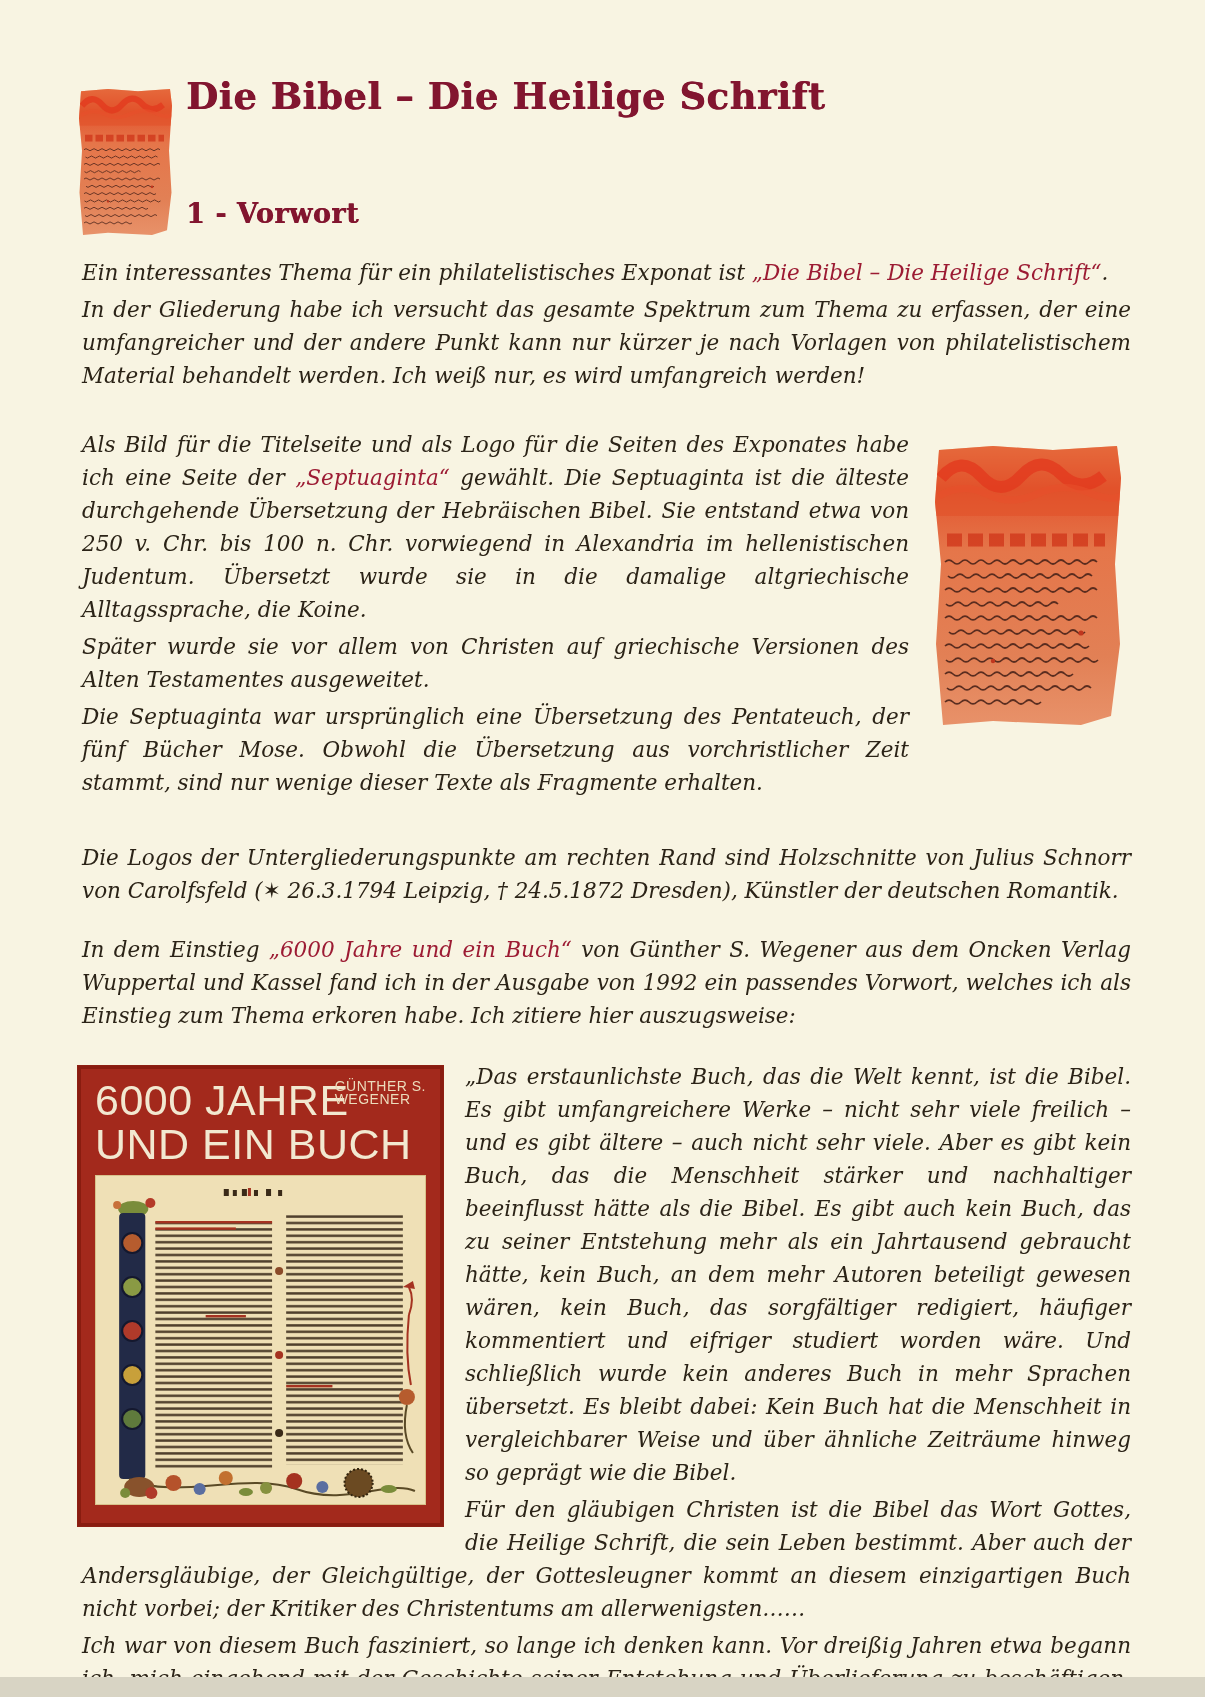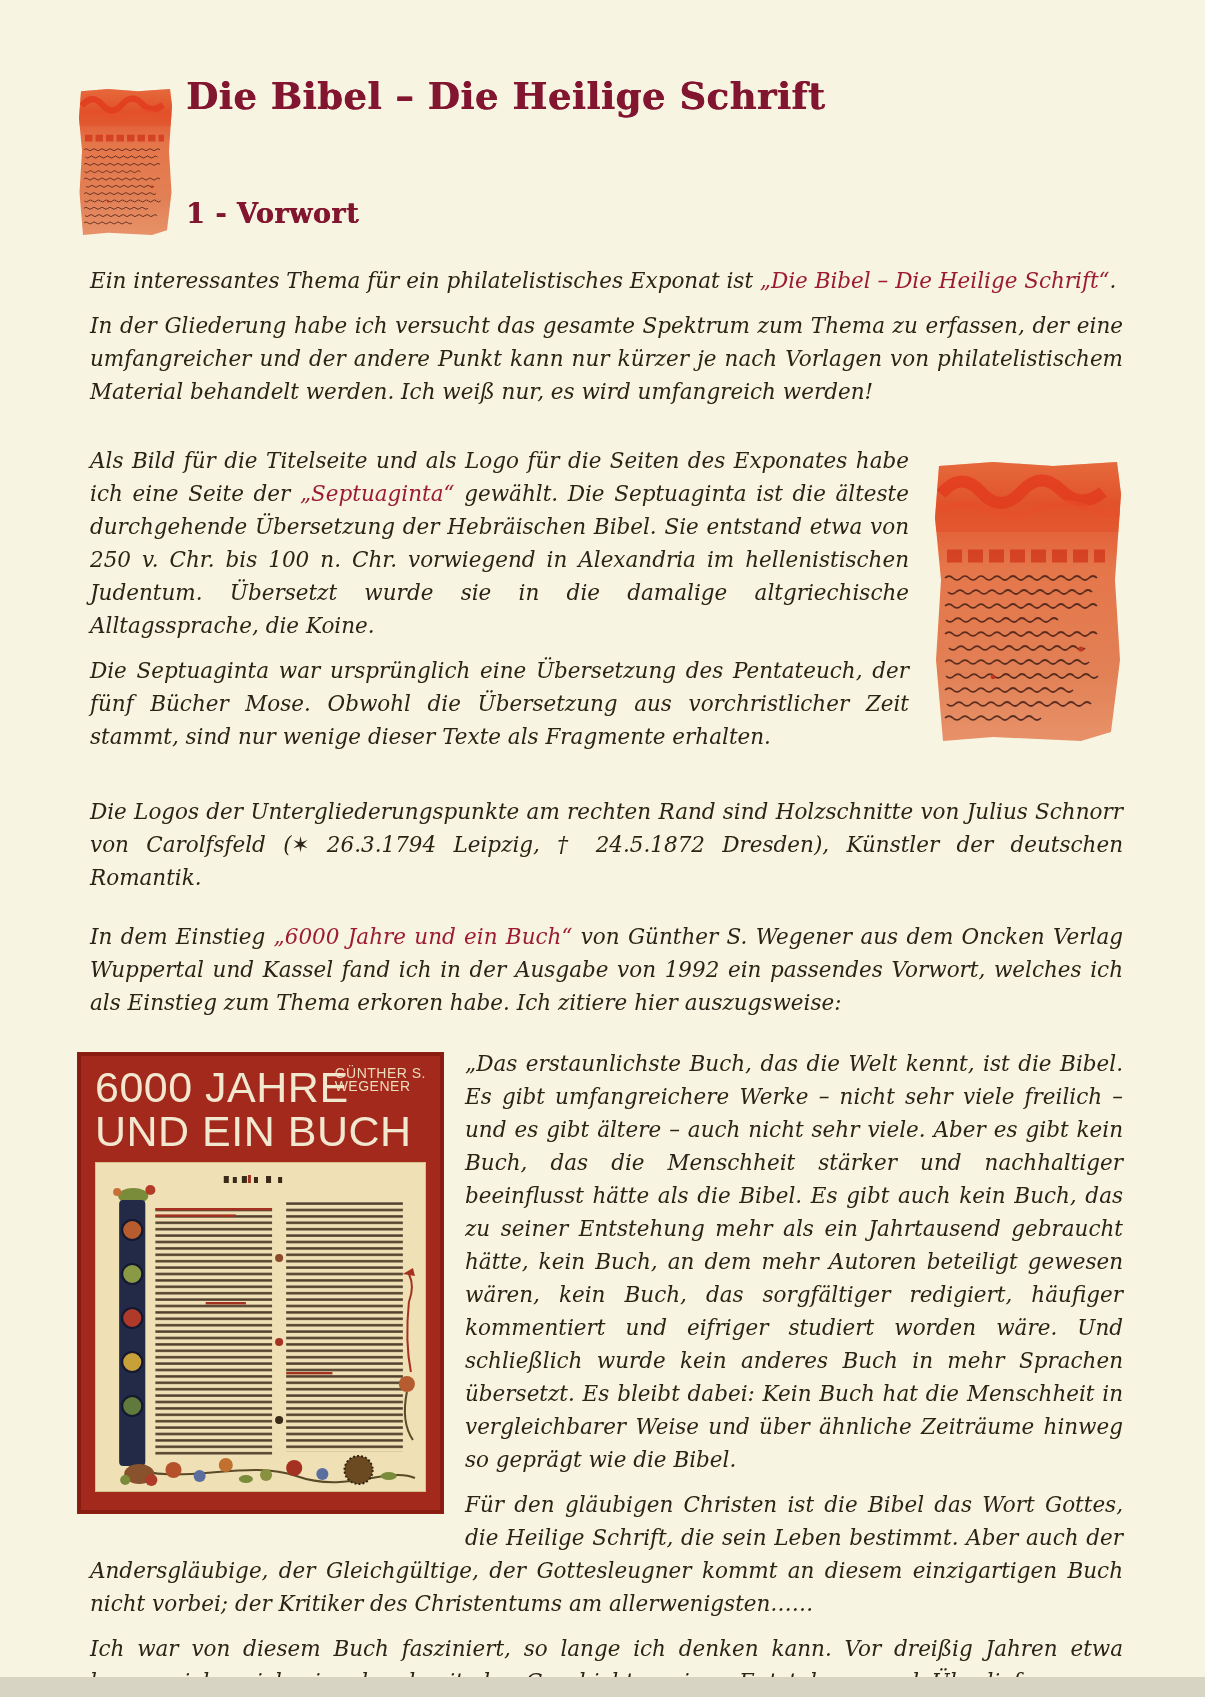--- a/index.html
+++ b/index.html
@@ -34,21 +34,21 @@
     color:var(--heading-red);
     text-shadow:.5px 0 0 var(--heading-red);
   }
   
   .content{
     position:absolute;left:78px;top:252px;width:1057px;
     font-style:italic;
     font-size:21.5px;line-height:33px;
     text-align:justify;
   }
-  .content p{margin:12px;font-style:italic;}
+  .content p{margin:4px;font-style:italic;}
   .accent{color:var(--accent-red);}
   .block-sept{margin-top:36px;}
   .frag-float{
     float:right;width:190px;height:283px;
     margin:16px 12px 10px 24px;
   }
   .logos-note{clear:both;margin-top:42px !important;}
   .fachbuch{margin-top:26px !important;}
   .block-quote{margin-top:28px;}
   
@@ -134,20 +134,21 @@
     <p><span>Ein interessantes Thema für ein philatelistisches Exponat ist </span><span class="accent">„Die Bibel – Die Heilige Schrift“</span><span>.</span></p>
     <p>In der Gliederung habe ich versucht das gesamte Spektrum zum Thema zu erfassen, der eine umfangreicher und der andere Punkt kann nur kürzer je nach Vorlagen von philatelistischem Material behandelt werden. Ich weiß nur, es wird umfangreich werden!</p>
 
     <div class="block-sept">
       <div class="frag-float">
         <svg viewBox="0 0 190 283" width="190" height="283">
             <use href="#frag"></use>
           </svg>
       </div>
       <p><span>Als Bild für die Titelseite und als Logo für die Seiten des Exponates habe ich eine Seite der </span><span class="accent">„Septuaginta“</span><span> gewählt. Die Septuaginta ist die älteste durchgehende Übersetzung der Hebräischen Bibel. Sie entstand etwa von 250 v. Chr. bis 100 n. Chr. vorwiegend in Alexandria im hellenistischen Judentum. Übersetzt wurde sie in die damalige altgriechische Alltagssprache, die Koine.</span></p>
+      <p>Später wurde sie vor allem von Christen auf griechische Versionen des Alten Testamentes ausgeweitet.</p>
       <p>Die Septuaginta war ursprünglich eine Übersetzung des Pentateuch, der fünf Bücher Mose. Obwohl die Übersetzung aus vorchristlicher Zeit stammt, sind nur wenige dieser Texte als Fragmente erhalten.</p>
     </div>
 
     <p class="logos-note">Die Logos der Untergliederungspunkte am rechten Rand sind Holzschnitte von Julius Schnorr von Carolfsfeld (✶ 26.3.1794 Leipzig, † 24.5.1872 Dresden), Künstler der deutschen Romantik.</p>
 
     <p class="fachbuch"><span>In dem Einstieg </span><span class="accent">„6000 Jahre und ein Buch“</span><span> von Günther S. Wegener aus dem Oncken Verlag Wuppertal und Kassel fand ich in der Ausgabe von 1992 ein passendes Vorwort, welches ich als Einstieg zum Thema erkoren habe. Ich zitiere hier auszugsweise:</span></p>
 
     <div class="block-quote">
 
       <div class="cover-float">

